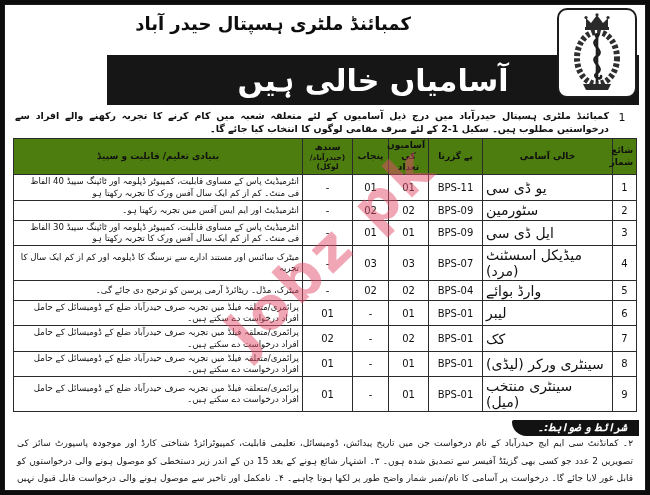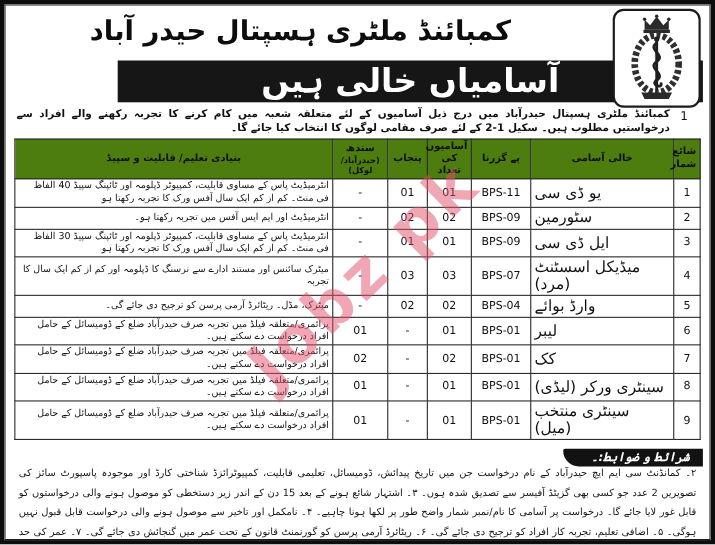--- a/index.html
+++ b/index.html
@@ -3,24 +3,24 @@
 <meta charset="utf-8">
 <style>
   html,body{margin:0;padding:0;background:#e9e9e9;}
   *{box-sizing:border-box;font-family:"DejaVu Sans",sans-serif;}
   .sheet{position:relative;width:650px;height:495px;background:#fff;border:4px solid #0d0d0d;overflow:hidden;}
   .inner{position:relative;width:100%;height:100%;border:1px solid #1c1c1c;margin:0;padding:2px 4px;overflow:hidden;}
 
   
   .masthead{position:relative;height:47px;}
   .page-title{direction:rtl;text-align:center;margin:0 104px 0 0;padding-top:6px;
-    font-size:25px;font-weight:bold;color:#0d0d0d;letter-spacing:0px;line-height:1.2;}
+    font-size:18px;font-weight:bold;color:#0d0d0d;letter-spacing:0px;line-height:1.2;}
   .logo-box{position:absolute;top:3px;left:auto;right:8px;width:80px;height:90px;background:#fff;
     border:2px solid #1c1c1c;border-radius:10px;z-index:5;display:flex;align-items:center;justify-content:center;}
-  .vacancy-banner{direction:rtl;background:#161616;color:#fff;height:38px;margin:1px 2px 0 98px;
+  .vacancy-banner{direction:rtl;background:#161616;color:#fff;height:50px;margin:1px 2px 0 98px;
     display:flex;align-items:center;justify-content:center;font-size:30px;font-weight:bold;}
 
   
   .intro-row{direction:rtl;display:flex;align-items:flex-start;margin:5px 6px 2px 6px;color:#111;}
   .intro-num{flex:0 0 26px;text-align:center;font-size:11px;padding-top:1px;}
   .intro-text{flex:1;font-size:9.5px;line-height:1.35;text-align:justify;font-weight:bold;}
 
   
   table.jobs{direction:rtl;width:calc(100% - 8px);margin:2px 4px 0 4px;border-collapse:collapse;table-layout:fixed;}
   table.jobs th,table.jobs td{border:1px solid #2b2b2b;color:#101010;vertical-align:middle;padding:1px 3px;}

